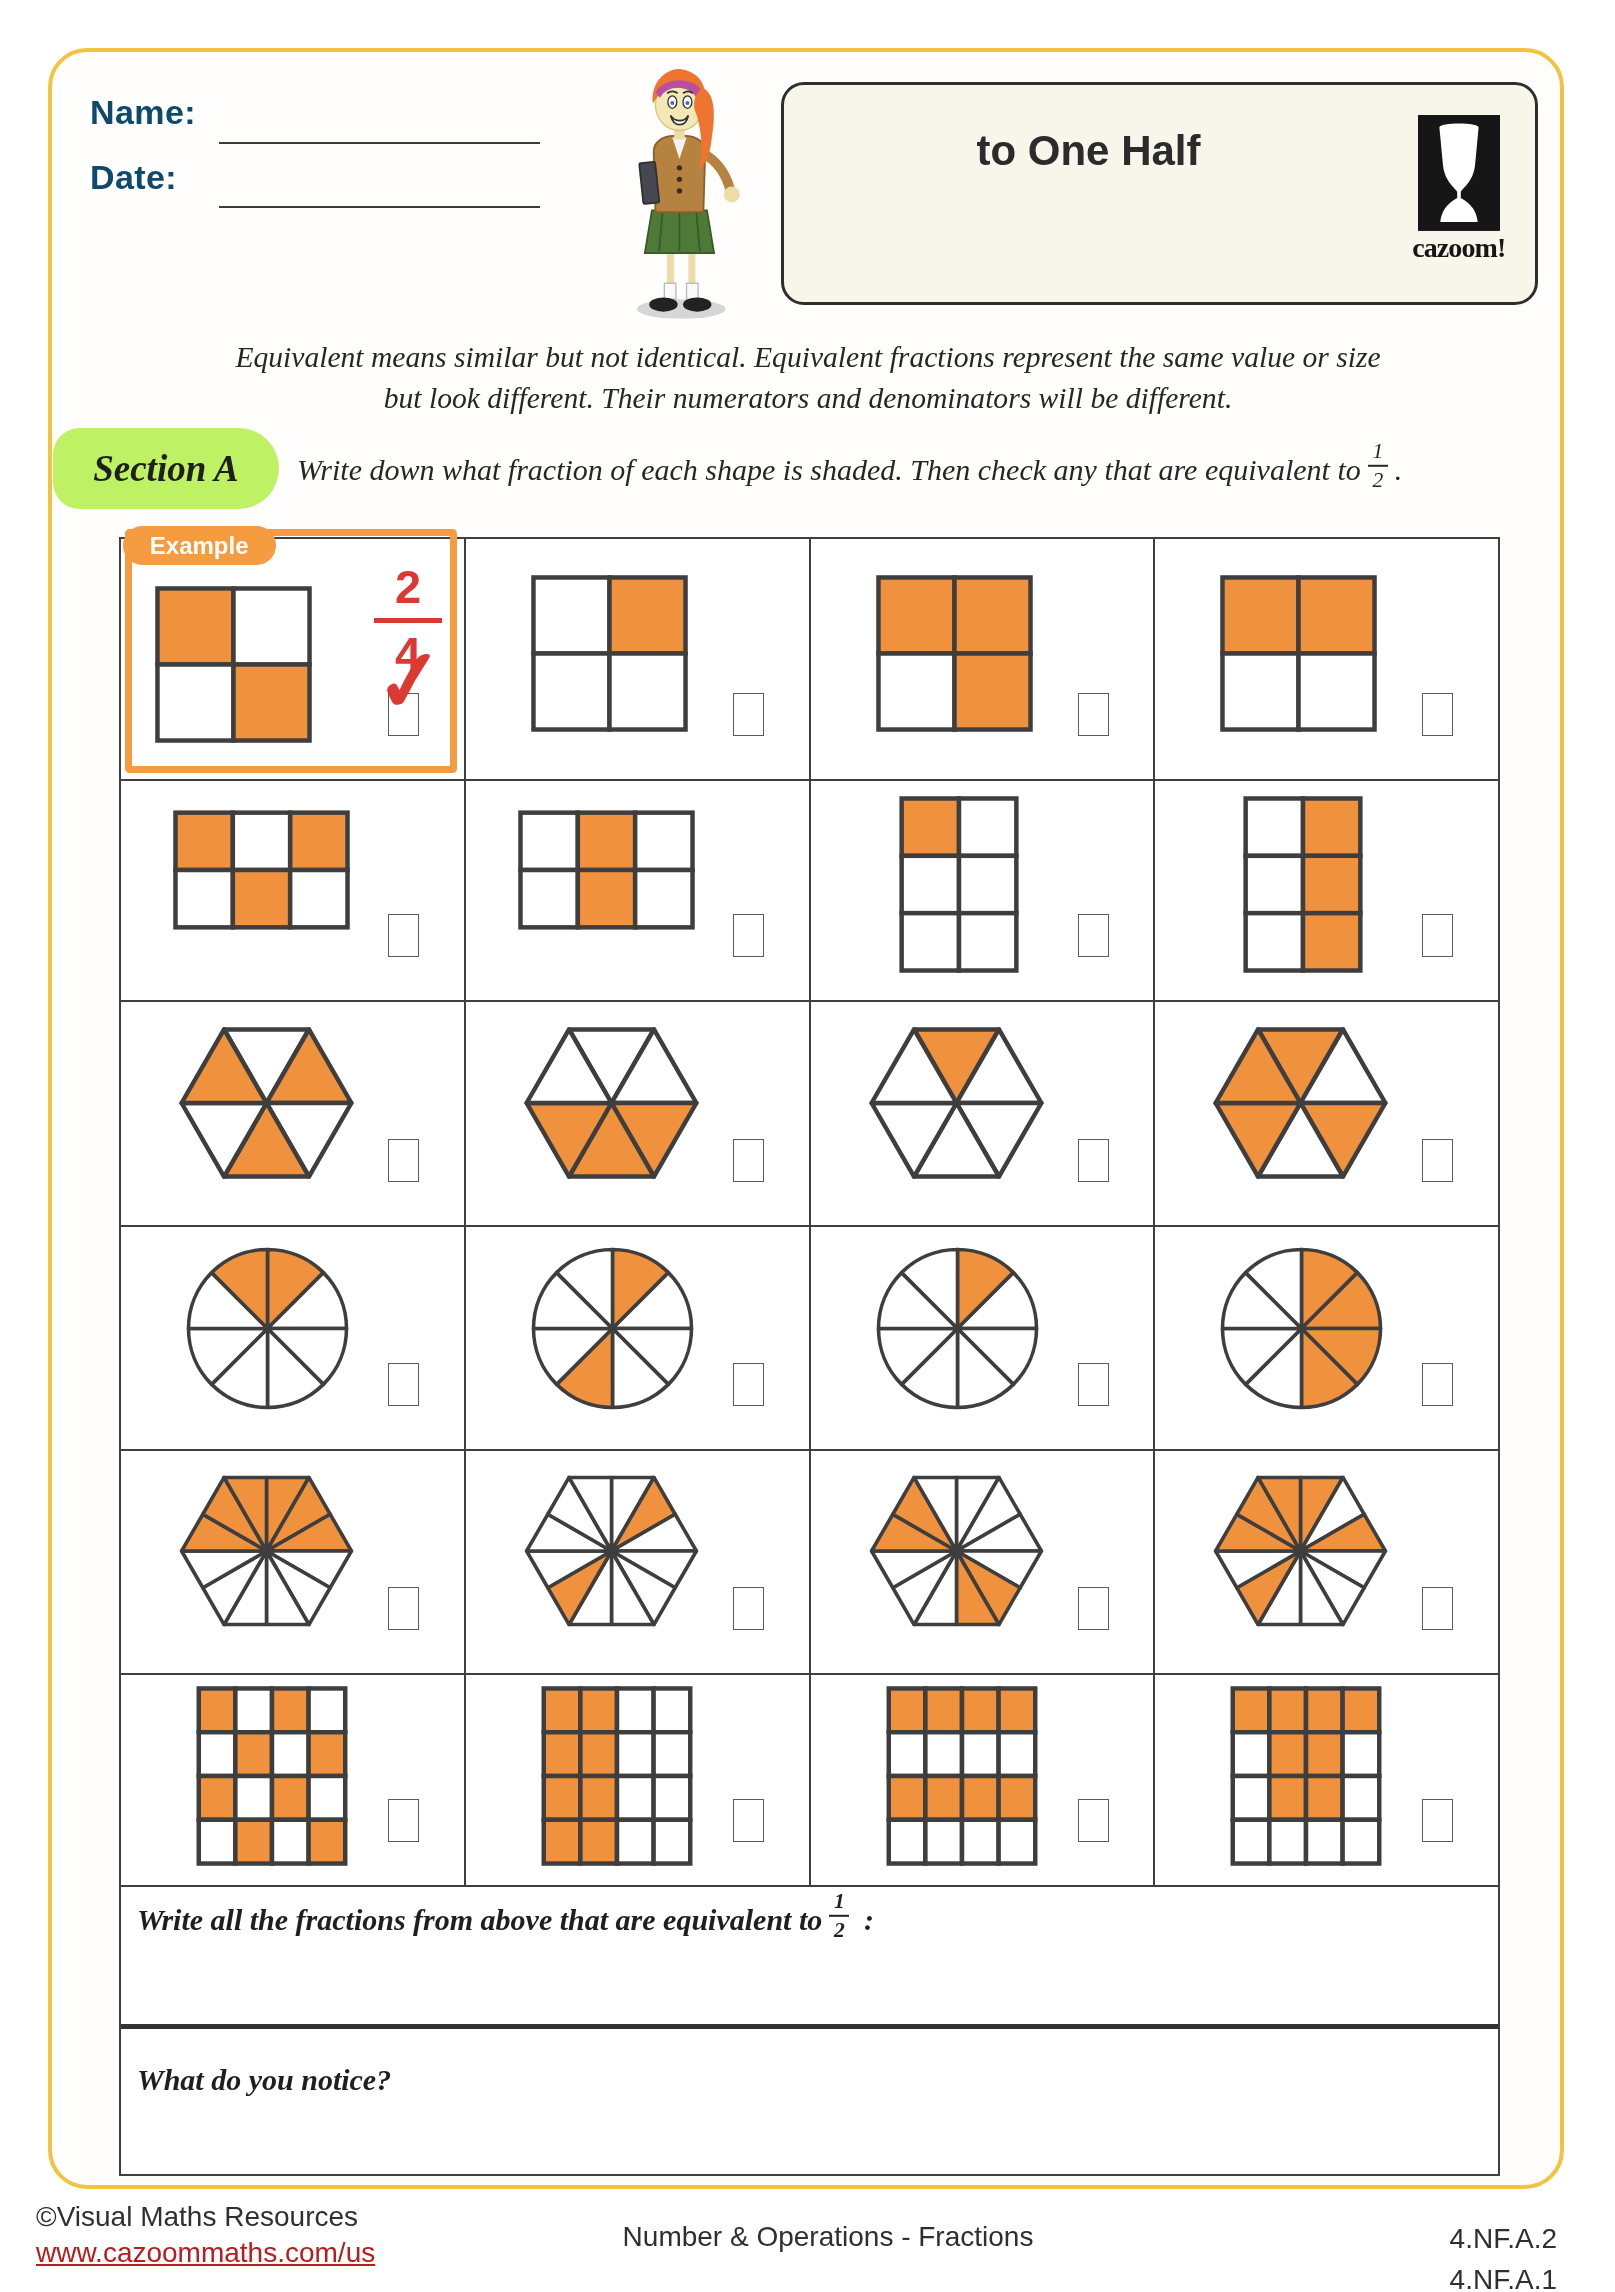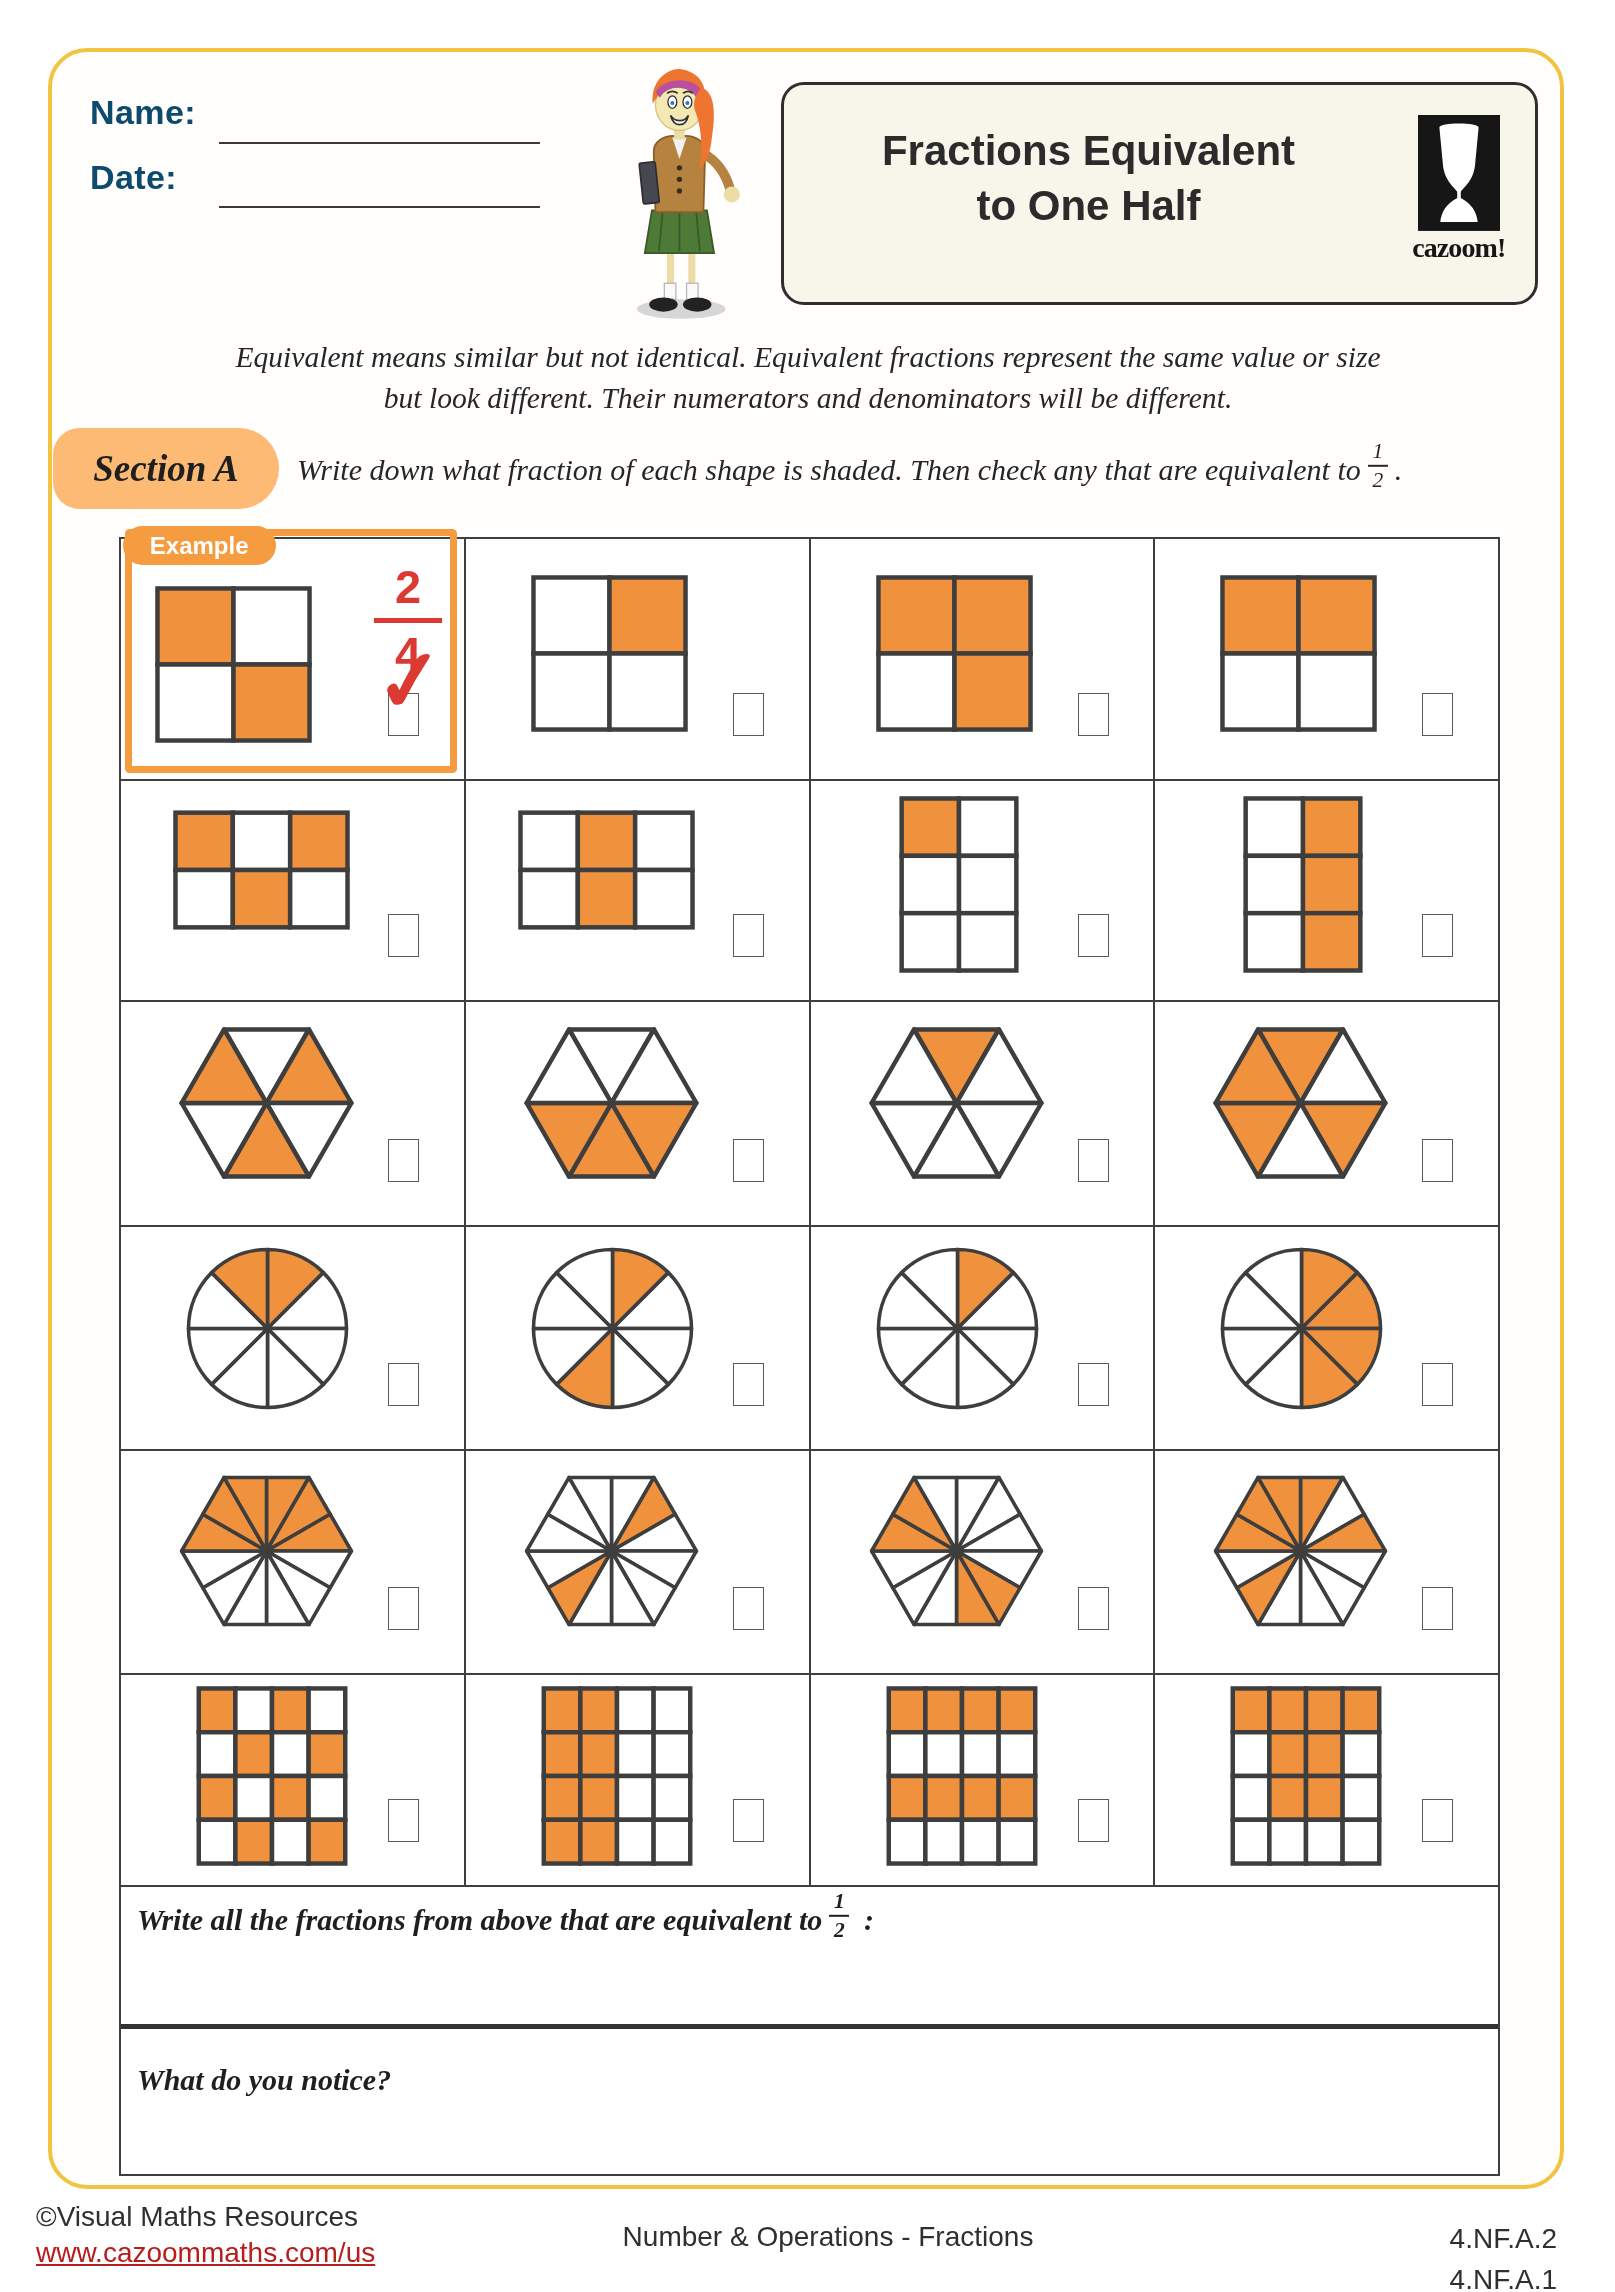--- a/index.html
+++ b/index.html
@@ -16,21 +16,21 @@
     border:3.6px solid #2e2e2e;border-radius:23px;background:#F8F5EA;}
   .title-text{position:absolute;left:27px;top:38px;width:555px;text-align:center;
     font-size:42px;font-weight:bold;color:#2b2b2b;line-height:1.32;}
   .logo{position:absolute;right:19.7px;top:30px;width:113px;text-align:center;}
   .logo-mark{width:82px;height:115px;background:#161616;margin:0 auto;display:flex;align-items:center;justify-content:center;}
   .logo-text{font-family:"Liberation Serif",serif;font-weight:bold;font-size:28px;color:#161616;letter-spacing:-0.9px;margin-top:1.8px;}
   .girl{position:absolute;left:591px;top:63px;width:176px;height:262px;}
   
   .intro{position:absolute;left:0;top:337px;width:1616px;text-align:center;
     font-family:"Liberation Serif",serif;font-style:italic;font-size:29.6px;color:#262626;line-height:1.4;}
-  .section-pill{position:absolute;left:53px;top:428px;width:226px;height:81px;background:#fdba74;border-radius:27px 41px 41px 27px;}
+  .section-pill{position:absolute;left:53px;top:428px;width:226px;height:81px;background:#bef264;border-radius:27px 41px 41px 27px;}
   .section-label{width:100%;text-align:center;line-height:81px;font-family:"Liberation Serif",serif;
     font-style:italic;font-weight:bold;font-size:37px;color:#1f1f1f;}
   .instruction{position:absolute;left:297px;top:448px;font-family:"Liberation Serif",serif;
     font-style:italic;font-size:30px;color:#262626;line-height:41px;}
   .sfrac{display:inline-flex;flex-direction:column;align-items:center;vertical-align:middle;
     line-height:1;margin:0 7.2px;transform:translateY(-7.2px);}
   .sfrac .fn{font-size:21.5px;padding:0 4.5px 2.7px;border-bottom:2.7px solid #262626;}
   .sfrac .fd{font-size:21.5px;padding-top:2.7px;}
   
   .wtable{position:absolute;left:119px;top:537px;width:1377px;border:2.7px solid #3f3f3f;background:#fff;}
@@ -100,21 +100,20 @@
     <ellipse cx="102" cy="44" rx="5" ry="7" fill="#fff" stroke="#333" stroke-width="1.5"></ellipse>
     <circle cx="85" cy="45" r="2.3" fill="#3a6fc4"></circle>
       <circle cx="102" cy="45" r="2.3" fill="#3a6fc4"></circle>
     <path d="M79,34 Q85,30 91,34 M97,34 Q103,30 108,34" stroke="#333" stroke-width="2" fill="none"></path>
     <path d="M83,59 C88,67 99,67 103,59 C100,73 87,73 83,59 Z" fill="#fff" stroke="#333" stroke-width="2"></path>
   </svg>
 </div>
 
 <div class="title-box">
   <div class="title-text">
-    <div>Fractions Equivalent</div>
     <div>to One Half</div>
   </div>
   <div class="logo">
     <div class="logo-mark">
       <svg viewBox="0 0 92 130" width="82" height="116">
         <rect x="0" y="0" width="92" height="130" fill="#161616"></rect>
         <path d="M24,14 C24,8 68,8 68,14 L64,56 C62,74 52,80 48,86 L48,93 C60,99 66,109 67,120 L25,120 C26,109 32,99 44,93 L44,86 C40,80 30,74 28,56 Z" fill="#ffffff"></path>
       </svg>
     </div>
     <div class="logo-text">cazoom!</div>

